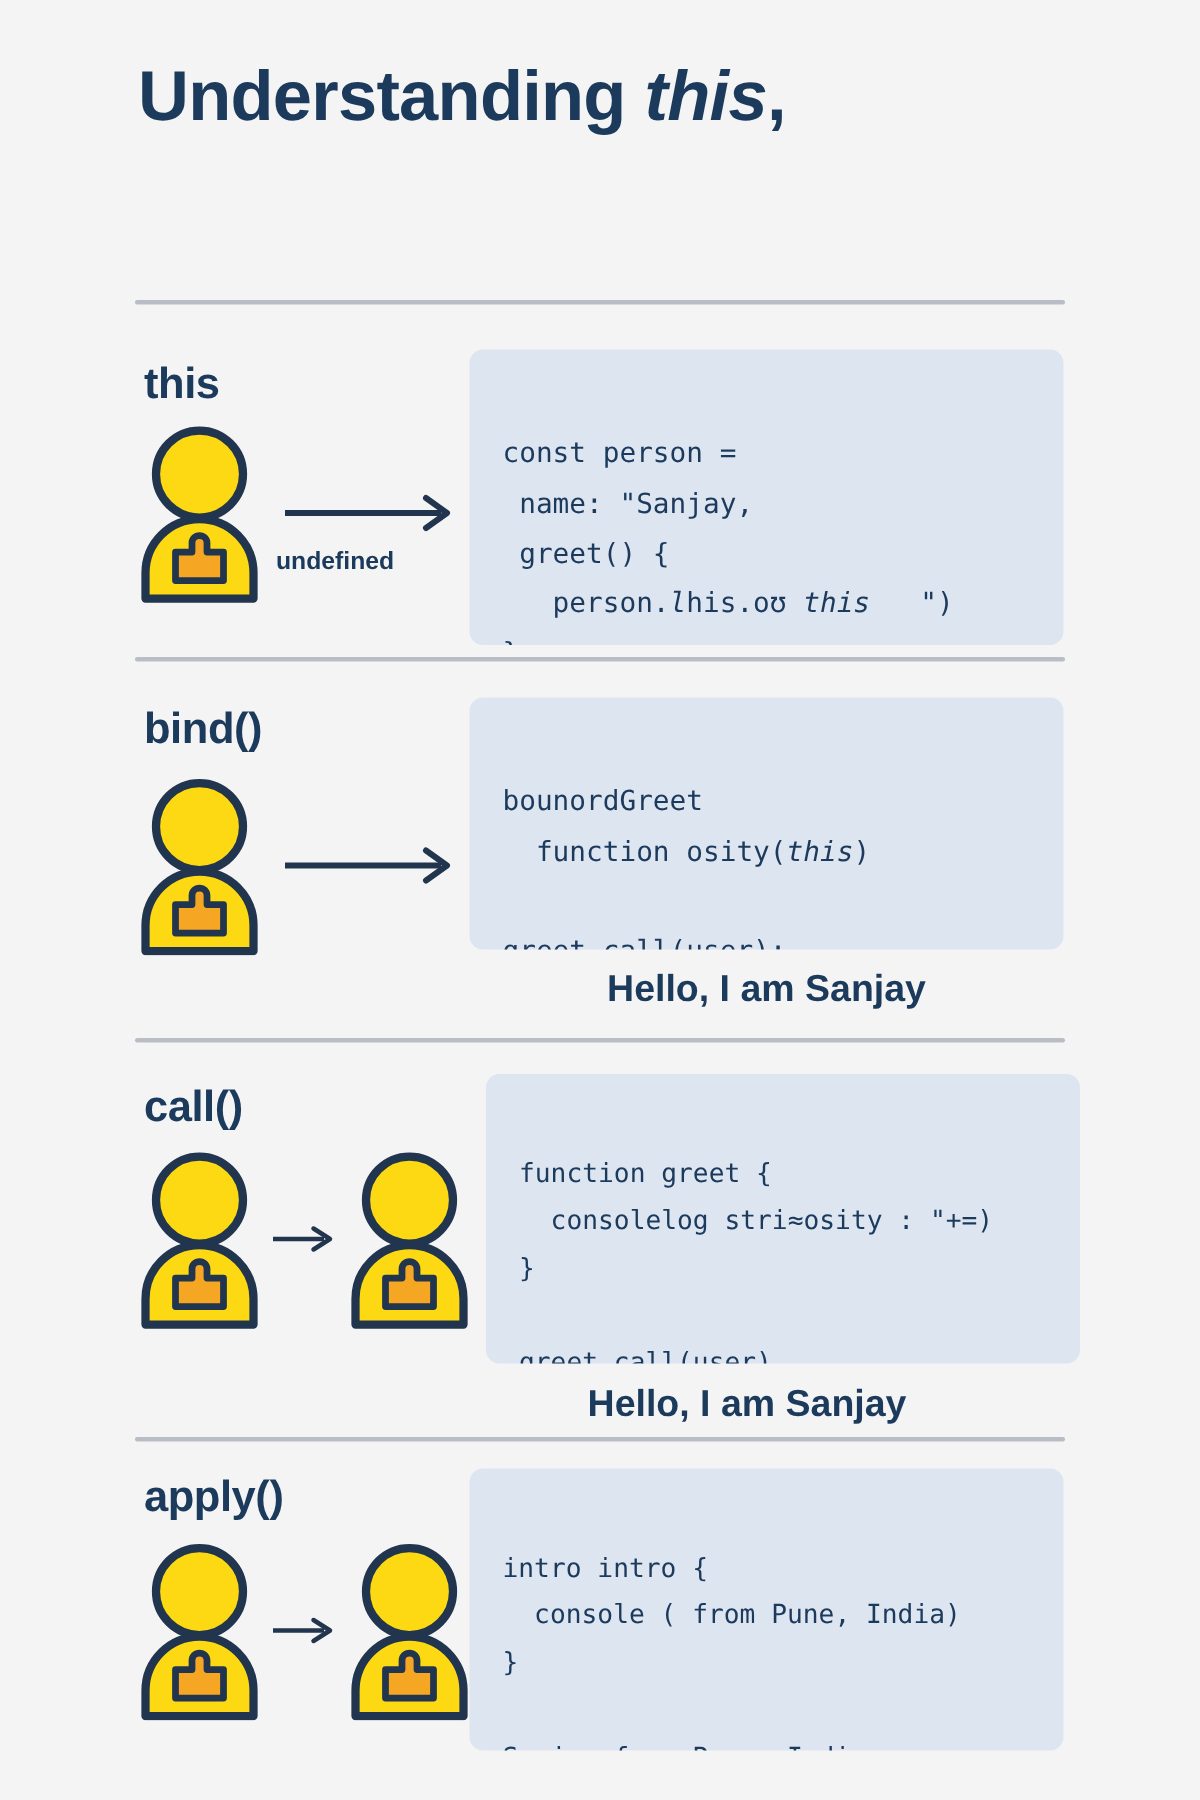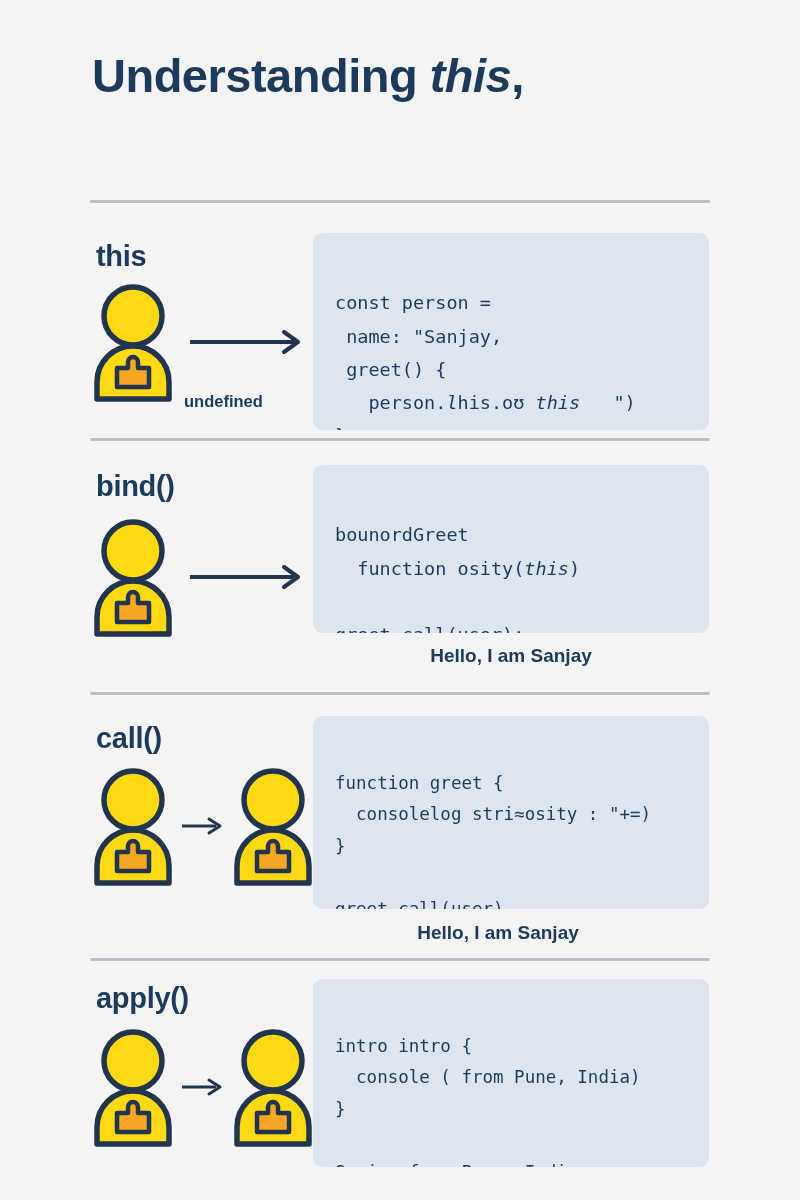--- a/index.html
+++ b/index.html
@@ -25,21 +25,20 @@
   .title {
     position: absolute;
     left: 92px;
     top: 36px;
     width: 650px;
     font-size: 47px;
     font-weight: 700;
     line-height: 1.18;
     color: #1b3a5c;
     letter-spacing: -0.5px;
-    margin-top: 12px;
   }
   .title .ital {
     font-style: italic;
   }
 
   
   .divider {
     position: absolute;
     left: 90px;
     width: 620px;
@@ -84,21 +83,20 @@
   .arrow-short {
     margin: 0 6px;
     line-height: 0;
   }
   .undef-label {
     position: absolute;
     font-size: 16.5px;
     font-weight: 600;
     color: #1b3a5c;
     white-space: nowrap;
-    margin-top: 27px;
   }
 
   
   .code-card {
     position: absolute;
     background: #dde5f1;
     border-radius: 9px;
     box-sizing: border-box;
     padding: 20px 22px;
     font-family: "DejaVu Sans Mono", "Liberation Mono", monospace;
@@ -106,21 +104,21 @@
     line-height: 1.80;
     color: #1b3a5c;
     white-space: pre;
     overflow: hidden;
   }
   .code-card .ital {
     font-style: italic;
   }
   .caption {
     position: absolute;
-    font-size: 19px;
+    font-size: 25px;
     font-weight: 700;
     color: #1b3a5c;
     text-align: center;
     white-space: nowrap;
   }
 </style>
 </head>
 <body>
 
 <div class="page">
@@ -219,21 +217,21 @@
         <svg width="82" height="120" viewBox="0 0 82 120">
           <circle cx="41" cy="34" r="29" fill="#fcd913" stroke="#22354e" stroke-width="5.5"></circle>
           <path d="M5 117 L5 100 A36 36 0 0 1 77 100 L77 117 Z" fill="#fcd913" stroke="#22354e" stroke-width="5.5" stroke-linejoin="round"></path>
           <g>
             <path d="M36 86 L36 80 A4 4 0 0 1 46 80 L46 86 L57 86 L57 105 L25 105 L25 86 Z" fill="#f5a623" stroke="#22354e" stroke-width="4.5" stroke-linejoin="round"></path>
           </g>
         </svg>
       </span>
     </div>
 
-    <div class="code-card" style="left:313px; top:-6px; width:396px; height:193px; font-size:17.5px">
+    <div class="code-card" style="left:324px; top:-6px; width:396px; height:193px; font-size:17.5px">
 <span>function greet {</span>
 <span>  consolelog stri≈osity : "+=)</span>
 <span>}</span>
 <span></span>
 <span>greet.call(user)</span></div>
 
     <div class="caption" style="left:300px; top:200px; width:396px">Hello, I am Sanjay</div>
   </div>
 
   <div class="divider" style="top:958px"></div>

